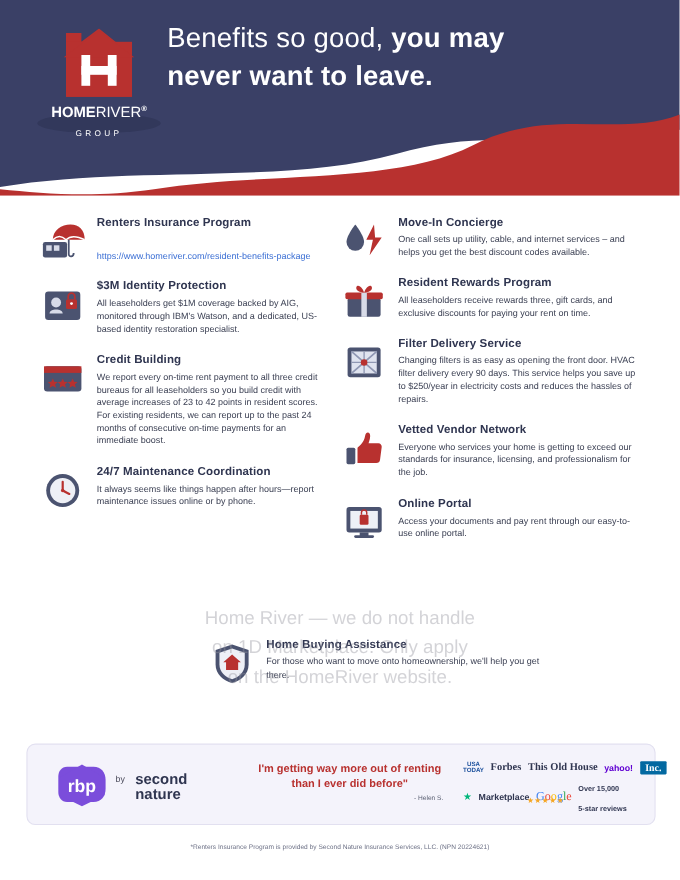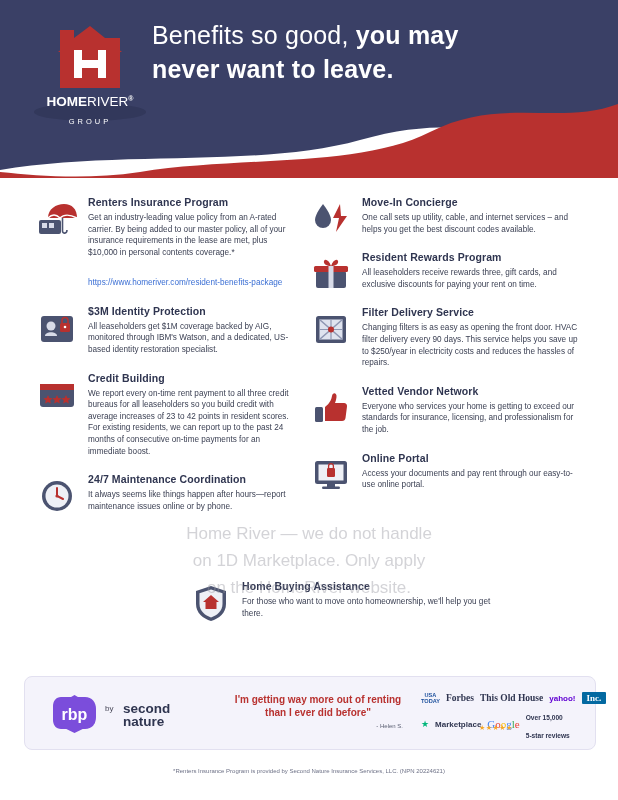--- a/index.html
+++ b/index.html
@@ -124,21 +124,21 @@
     left: 190px;
     top: 384px;
     width: 250px;
     padding-left: 52px;
   }
 
   
   .watermark {
     position: absolute;
     left: 0;
-    top: 520px;
+    top: 548px;
     width: 618px;
     text-align: center;
     font-size: 17px;
     line-height: 27px;
     color: rgba(150,150,160,0.42);
     pointer-events: none;
     font-weight: 400;
   }
 
   
@@ -294,21 +294,20 @@
           <svg viewBox="0 0 42 42" width="42" height="42">
             <rect x="3" y="22" width="22" height="14" rx="2" fill="#4b5370"></rect>
             <rect x="6" y="25" width="5" height="5" fill="#d8dbe8"></rect>
             <rect x="13" y="25" width="5" height="5" fill="#d8dbe8"></rect>
             <path d="M12,20 C12,11 20,6 28,6 C36,6 41,11 41,20 Z" fill="#b8312f"></path>
             <path d="M12,20 C16,16 20,16 24,20 C28,16 33,16 41,20" fill="none" stroke="#ffffff" stroke-width="1.4"></path>
             <path d="M26.5,20 L26.5,33 C26.5,36 31,36 31,32" fill="none" stroke="#4b5370" stroke-width="1.6"></path>
           </svg>
         </span>
         <h3>Renters Insurance Program</h3>
-        <p>Get an industry-leading value policy from an A-rated carrier. By being added to our master policy, all of your insurance requirements in the lease are met, plus $10,000 in personal contents coverage.*</p>
         <a class="link" href="#">https://www.homeriver.com/resident-benefits-package</a>
       </div>
 
       <div class="item">
         <span class="icon">
           <svg viewBox="0 0 42 42" width="42" height="42">
             <rect x="5" y="9" width="32" height="26" rx="3" fill="#4b5370"></rect>
             <circle cx="15" cy="19" r="4.5" fill="#d8dbe8"></circle>
             <path d="M9,29 C9,24 21,24 21,29 Z" fill="#d8dbe8"></path>
             <rect x="24" y="16" width="10" height="9" rx="1.5" fill="#b8312f"></rect>

